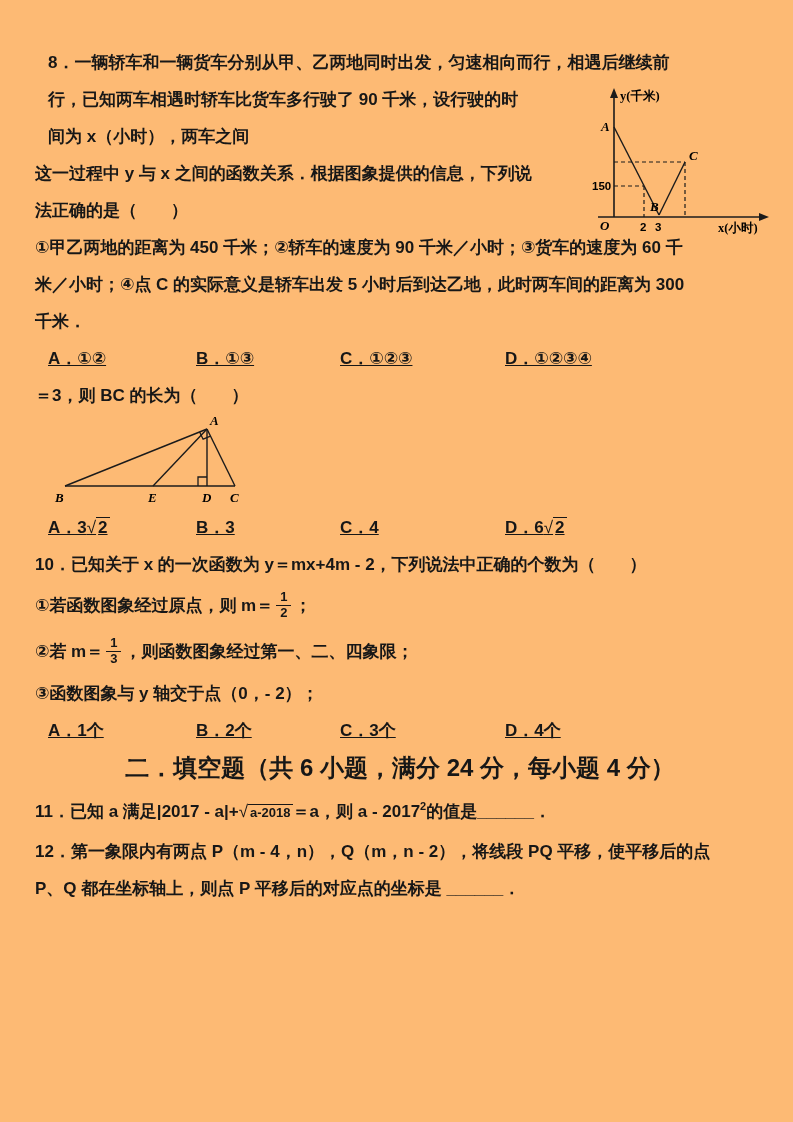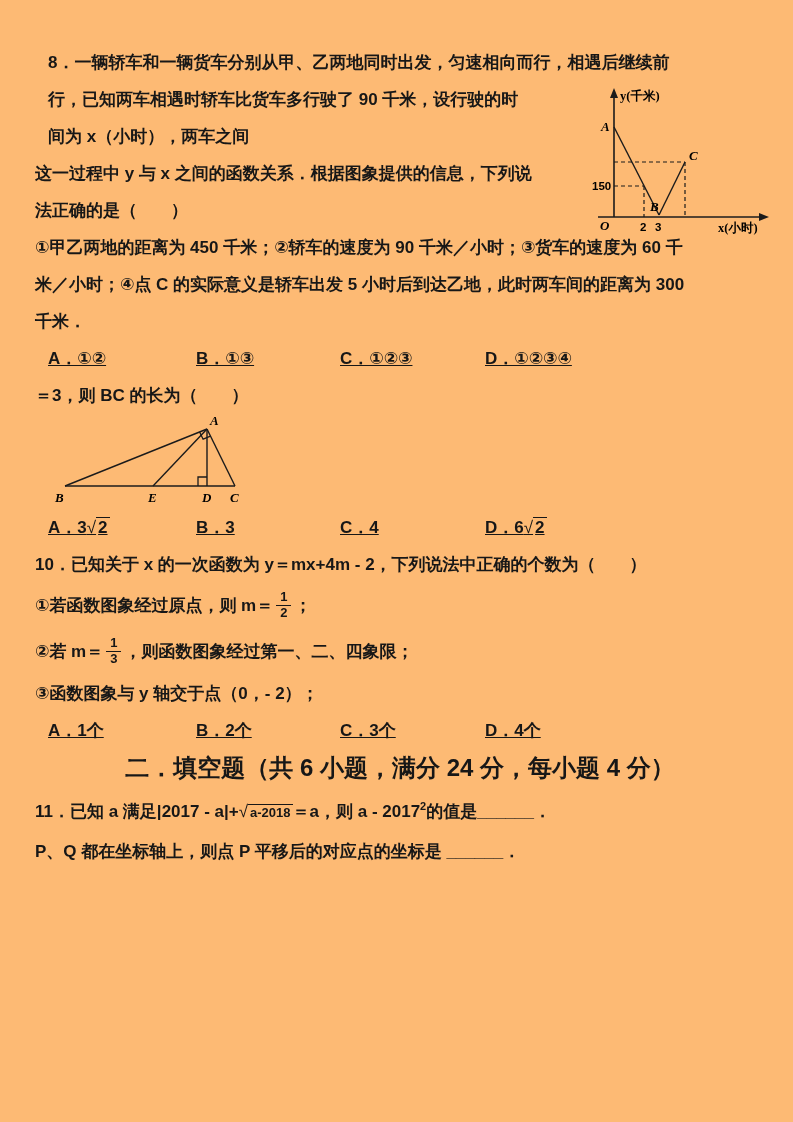--- a/index.html
+++ b/index.html
@@ -15,21 +15,21 @@
     padding:44px 28px 0 35px;
     overflow:hidden;
   }
   .ln{line-height:37px;white-space:nowrap;}
   .ln-tall{line-height:46px;white-space:nowrap;}
   .indent{padding-left:13px;}
   .opts{display:flex;line-height:37px;white-space:nowrap;padding-left:13px;text-decoration:underline;}
   .oc1{width:148px;}
   .oc2{width:144px;}
   .oc3{width:145px;}
-  .oc4{flex:1;}
+  .oc4{flex:1;margin-left:20px;}
   .sec-title{font-weight:700;font-size:24px;line-height:37px;white-space:nowrap;text-align:center;}
   .frac{display:inline-block;vertical-align:middle;text-align:center;font-size:13px;line-height:1.15;margin:0 3px 3px 3px;}
   .frac .n{display:block;border-bottom:1.5px solid currentColor;padding:0 4px;}
   .frac .d{display:block;}
   .rt{font-weight:400;}
   .radicand{border-top:1.7px solid currentColor;padding:0 2px;}
   .radicand.small{font-size:13px;text-align:right;}
   sup{font-size:11px;}
   .figwrap{margin-left:18px;height:95px;}
   .graph{position:absolute;left:592px;top:82px;}
@@ -138,16 +138,17 @@
     </div>
   </div>
 
   <div class="sec-title">二．填空题（共 6 小题，满分 24 分，每小题 4 分）</div>
 
   <div class="ln" style="line-height:40px;">
     <span>11．已知 a 满足|2017 - a|+</span><span class="rt">√</span><span class="radicand small">a-2018</span><span>＝a，则 a - 2017</span><sup>2</sup><span>的值是</span><span>______</span><span>．</span>
   </div>
 
   <div>
+    <div class="ln">12．第一象限内有两点 P（m - 4，n），Q（m，n - 2），将线段 PQ 平移，使平移后的点</div>
     <div class="ln">P、Q 都在坐标轴上，则点 P 平移后的对应点的坐标是 ______．</div>
   </div>
 
 </div>
 
 </body></html>

